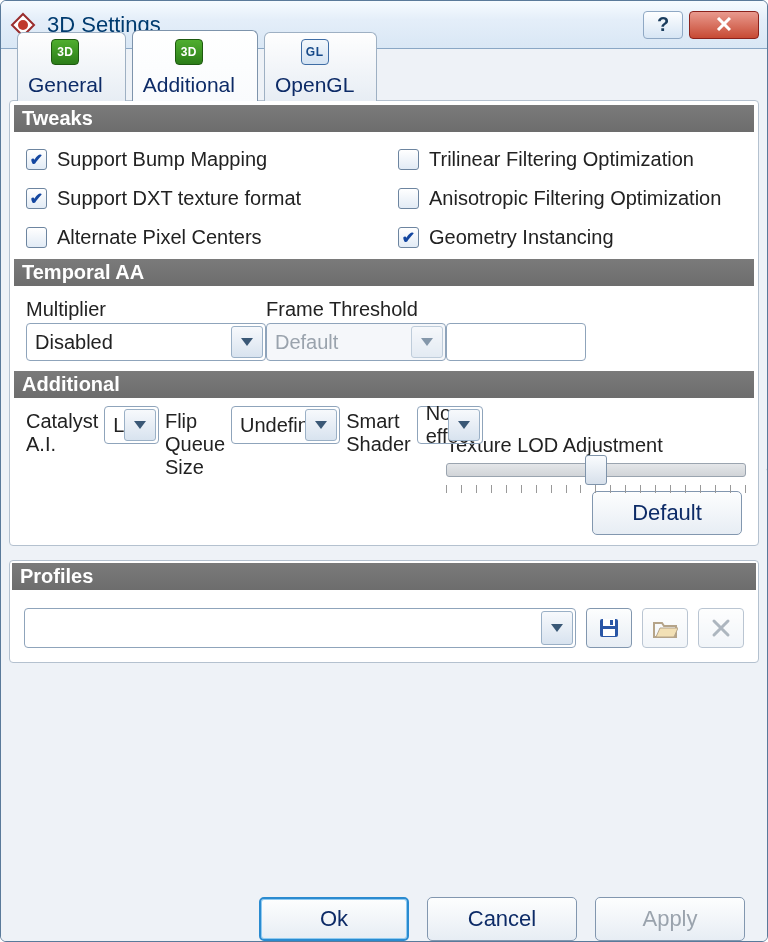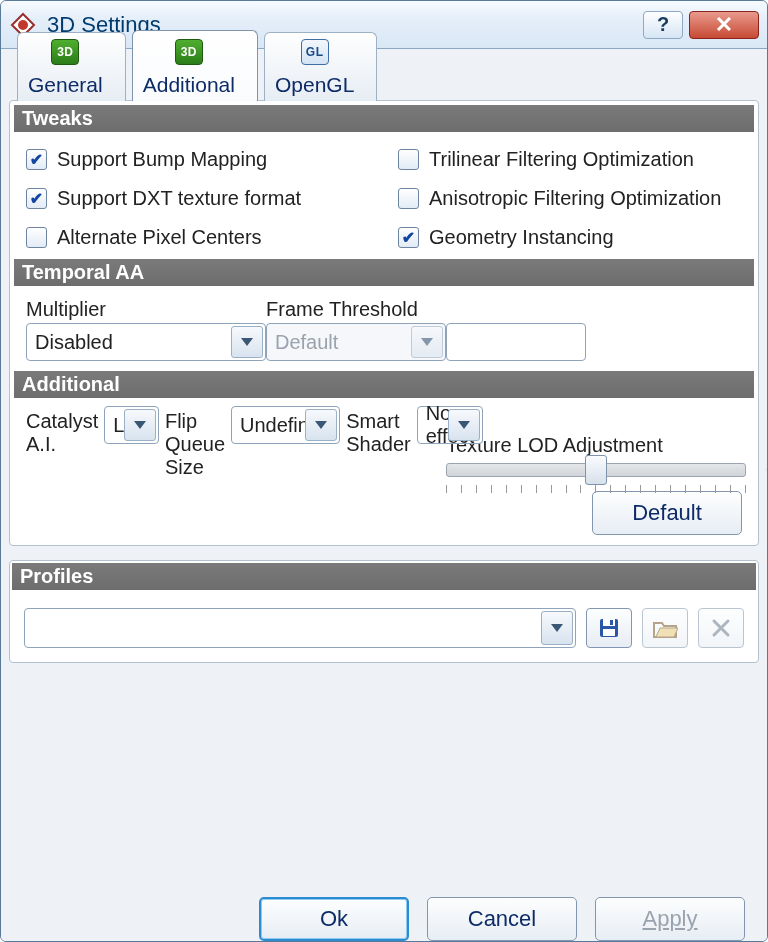--- a/index.html
+++ b/index.html
@@ -188,21 +188,21 @@
 
   .default-row { display:flex; justify-content:flex-end; padding:8px 14px 0;}
   .btn {
     height:44px; min-width:150px;
     border:1px solid #8297af; border-radius:5px;
     background:linear-gradient(#fdfefe,#e7edf4);
     color:#0d2b67; font-size:22px;
     display:flex;align-items:center;justify-content:center;
     cursor:pointer;
   }
-  .btn.disabled { color:#9aa3ad; cursor:default;text-decoration:underline; }
+  .btn.disabled { color:#9aa3ad; cursor:default; }
   .btn.primary { border:2px solid #2a8bd0; box-shadow:0 0 0 1px #8fcaf1 inset;}
 
   .profiles-wrap {
     margin-top:14px;
     border:1px solid #b4c1cf; background:#fff; border-radius:4px;
     padding:0 0 14px 0;
   }
   .profiles-row { display:flex; align-items:center; gap:10px; padding:8px 14px 0;}
   .profile-select { flex:1; }
   .icon-btn {

